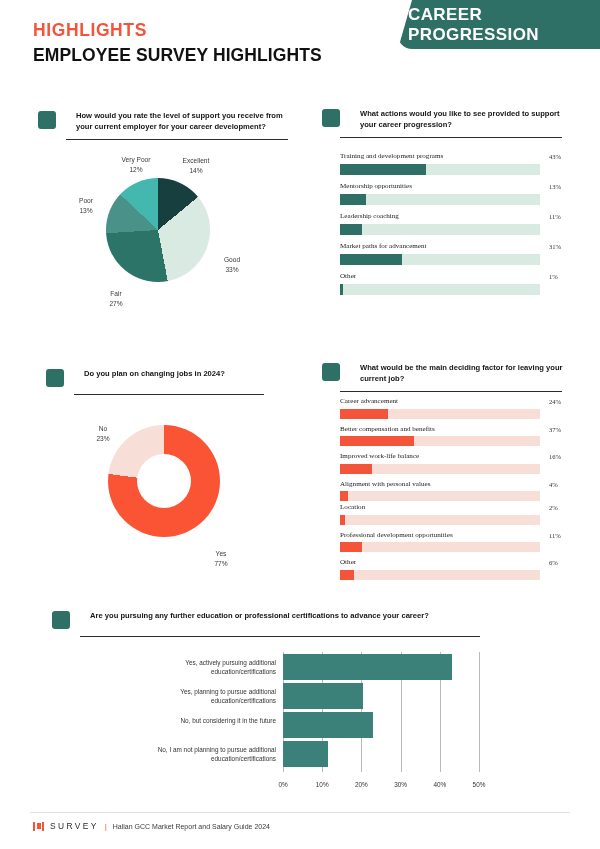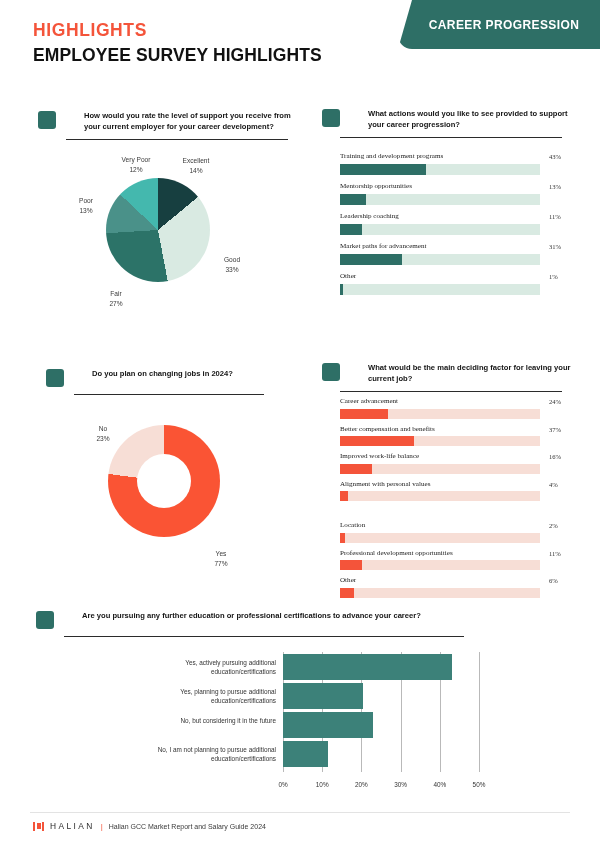--- a/index.html
+++ b/index.html
@@ -15,35 +15,35 @@
   
   .header-tab {
     position: absolute; top: 0; left: 398px; width: 202px; height: 49px;
     background: #2E6F66;
     clip-path: polygon(14px 0, 202px 0, 202px 49px, 0 49px);
     border-top-left-radius: 14px;
     border-bottom-left-radius: 14px;
     display: flex; align-items: center; justify-content: center;
   }
   .header-tab span {
-    color: #ffffff; font-size: 12px; font-weight: bold;
+    color: #ffffff; font-size: 17px; font-weight: bold;
     letter-spacing: .4px; padding-left: 10px;
   }
   .kicker {
     position: absolute; left: 33px; top: 20px;
     color: #F4543A; font-size: 17.5px; font-weight: bold; letter-spacing: .6px;
   }
   .title {
     position: absolute; left: 33px; top: 45px;
     color: #111111; font-size: 17.5px; font-weight: bold; letter-spacing: .1px;
   }
 
   
   .sec { position: absolute; }
-  .sec-head { display: flex; align-items: flex-start; gap: 28px; }
+  .sec-head { display: flex; align-items: flex-start; gap: 20px; }
   .marker {
     width: 18px; height: 18px; background: #2E6F66; border-radius: 3px;
     flex: 0 0 18px; margin-top: 1px;
   }
   .qtext { font-size: 7.6px; font-weight: bold; line-height: 1.45; color: #151515; }
   .rule { height: 1px; background: #2b2b2b; margin-top: 7px; }
 
   
   .pie { position: absolute; border-radius: 50%; }
   .lbl { position: absolute; font-size: 6.6px; color: #3a3a3a; line-height: 1.45; text-align: center; }
@@ -222,21 +222,21 @@
       </div>
       <div class="bval">37%</div>
     </div>
     <div class="brow" style="margin-bottom:6px;">
       <div class="blabel">Improved work-life balance</div>
       <div class="btrack" style="height:10px; background:#F7DED6;">
         <div class="bfill" style="width:32px; background:#F4543A;"></div>
       </div>
       <div class="bval">16%</div>
     </div>
-    <div class="brow" style="margin-bottom:20px;">
+    <div class="brow" style="margin-bottom:2px;">
       <div class="blabel">Alignment with personal values</div>
       <div class="btrack" style="height:10px; background:#F7DED6;">
         <div class="bfill" style="width:8px; background:#F4543A;"></div>
       </div>
       <div class="bval">4%</div>
     </div>
     <div class="brow" style="margin-bottom:6px;">
       <div class="blabel">Location</div>
       <div class="btrack" style="height:10px; background:#F7DED6;">
         <div class="bfill" style="width:5px; background:#F4543A;"></div>
@@ -252,21 +252,21 @@
     </div>
     <div class="brow" style="margin-bottom:6px;">
       <div class="blabel">Other</div>
       <div class="btrack" style="height:10px; background:#F7DED6;">
         <div class="bfill" style="width:14px; background:#F4543A;"></div>
       </div>
       <div class="bval">6%</div>
     </div>
   </div>
 
-  <div class="sec" style="left:36px; top:610px; width:520px;">
+  <div class="sec" style="left:52px; top:610px; width:520px;">
     <div class="sec-head">
       <div class="marker"></div>
       <div class="qtext">Are you pursuing any further education or professional certifications to advance your career?</div>
     </div>
     <div class="rule" style="margin-left:28px; width:400px;"></div>
   </div>
 
   <div class="bc" style="left:283px; top:652px; width:200px; height:136px;">
 
     <div class="bc-grid" style="left:0px;"></div>
@@ -297,18 +297,18 @@
     <div class="bc-tick" style="left:196px;">50%</div>
   </div>
 
   <div class="foot-rule"></div>
   <div class="footer">
     <span class="logo-bars">
       <i></i>
         <i class="mid"></i>
         <i></i>
     </span>
-    <span class="logo-word">HALIAN</span>
+    <span class="logo-word">SURVEY</span>
     <span class="foot-sep">|</span>
     <span class="foot-txt">Halian GCC Market Report and Salary Guide 2024</span>
   </div>
 
 </div>
 
 </body></html>

